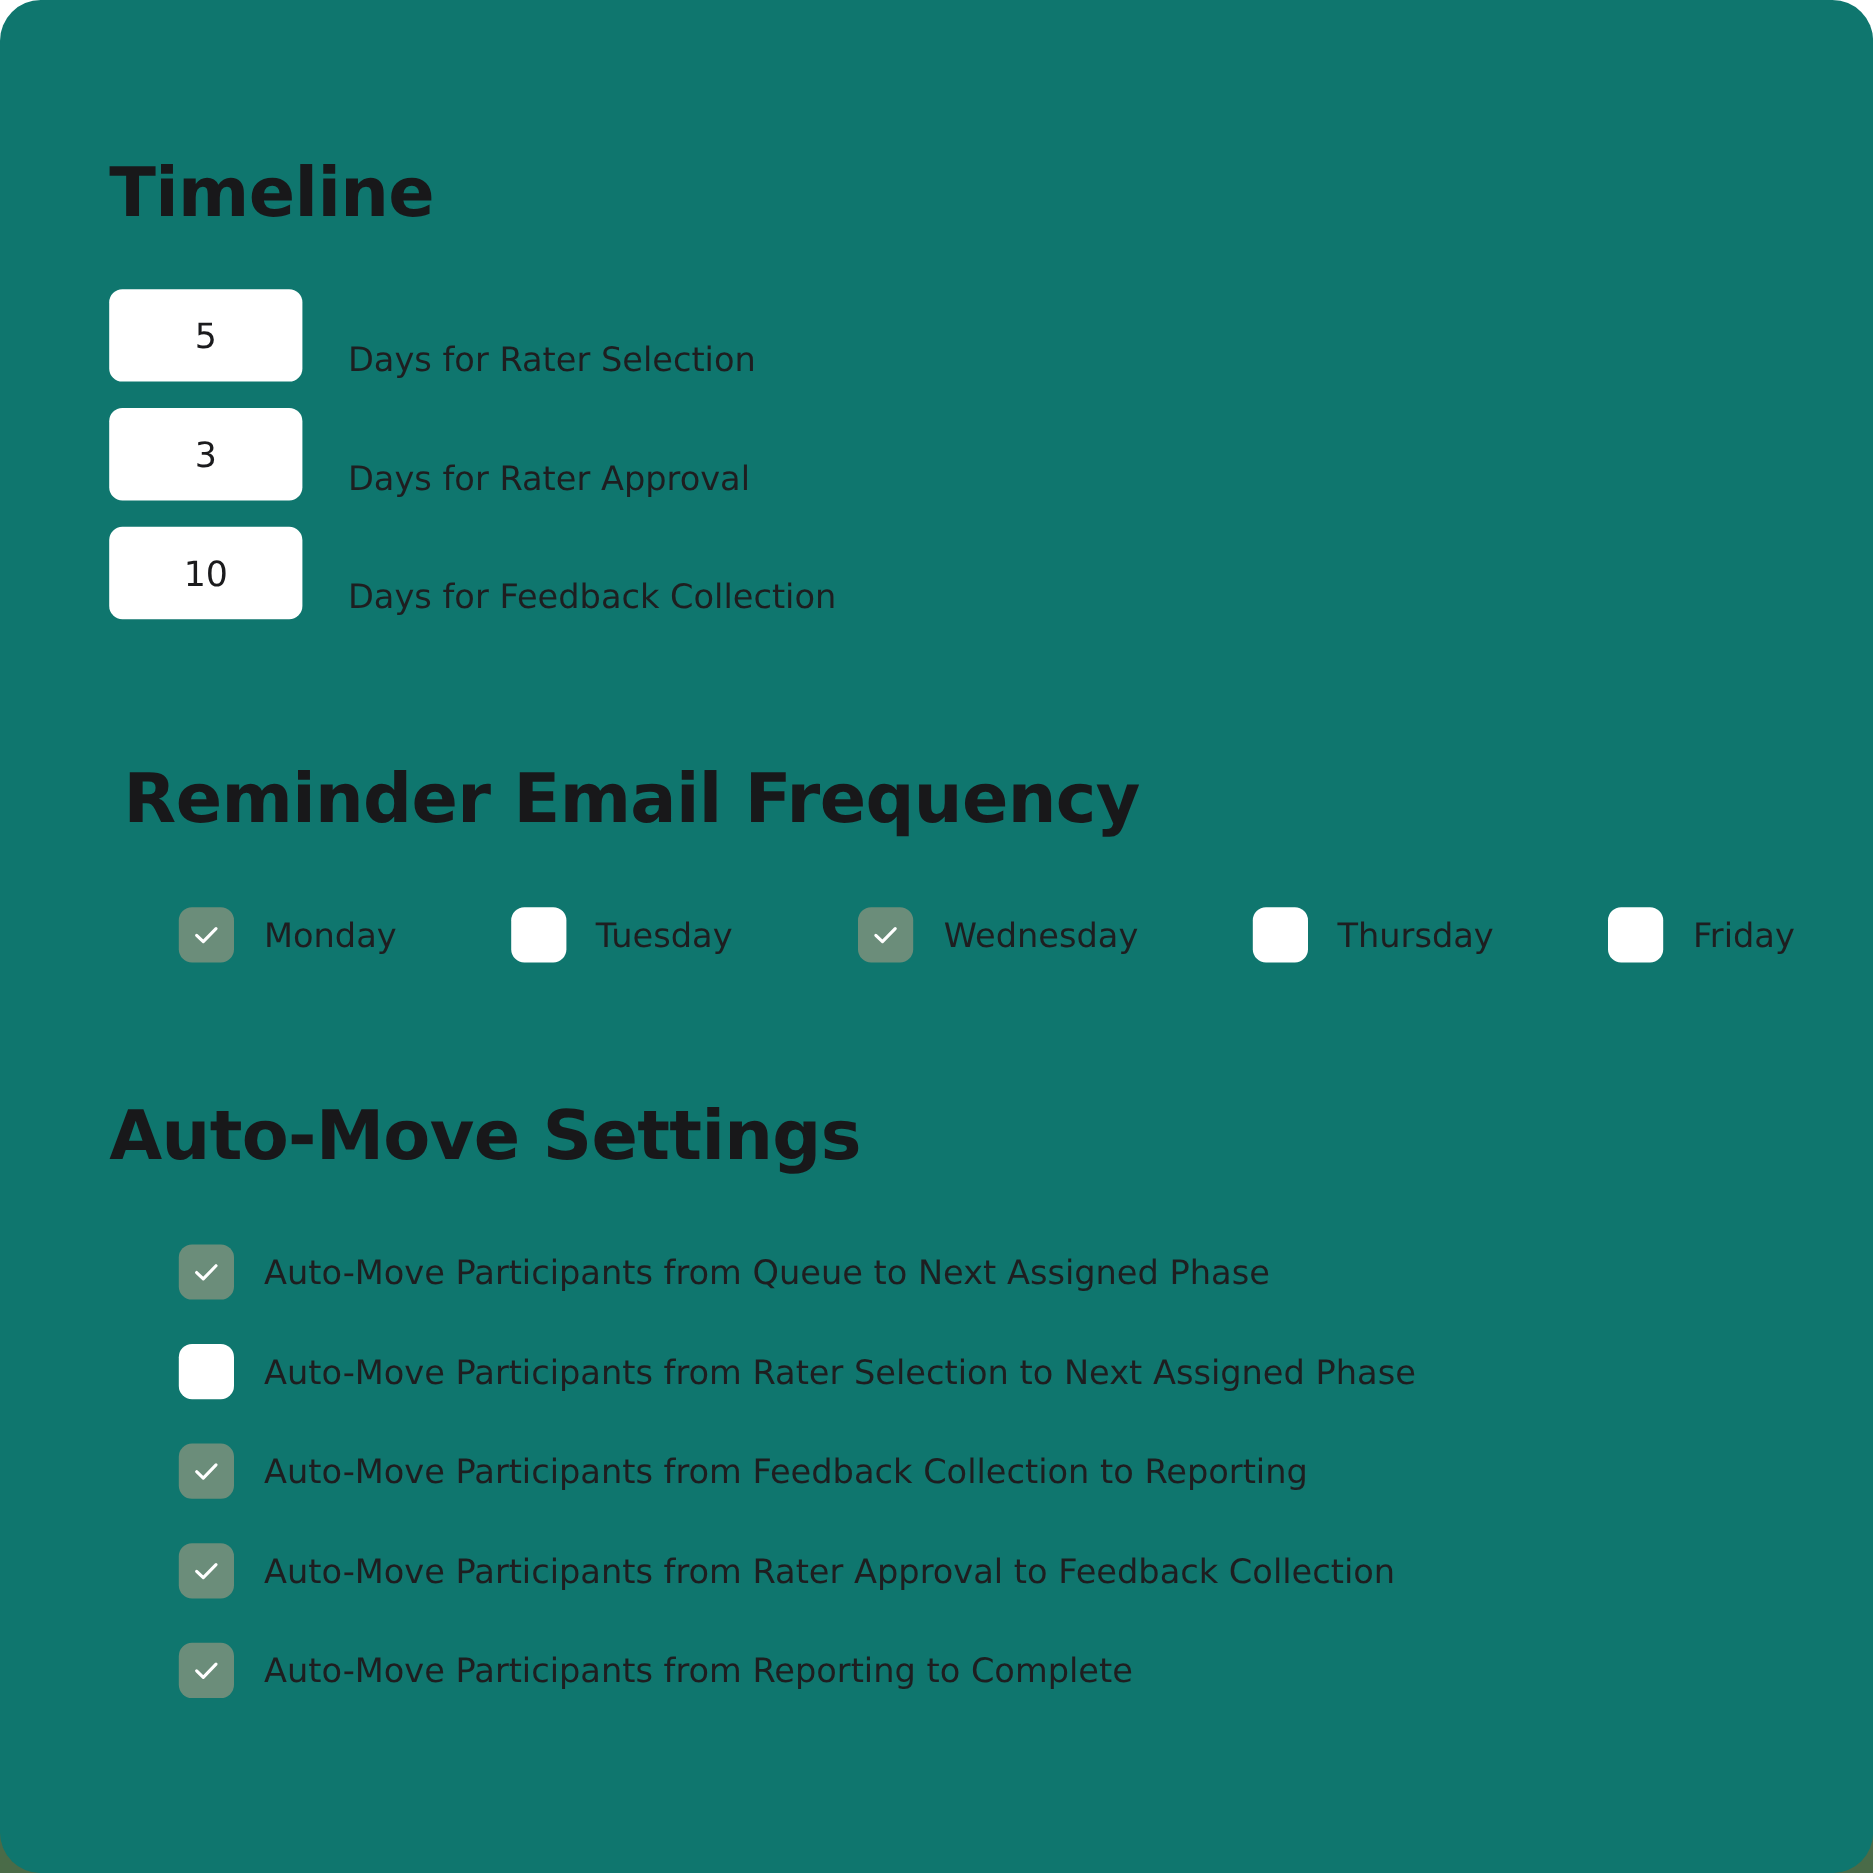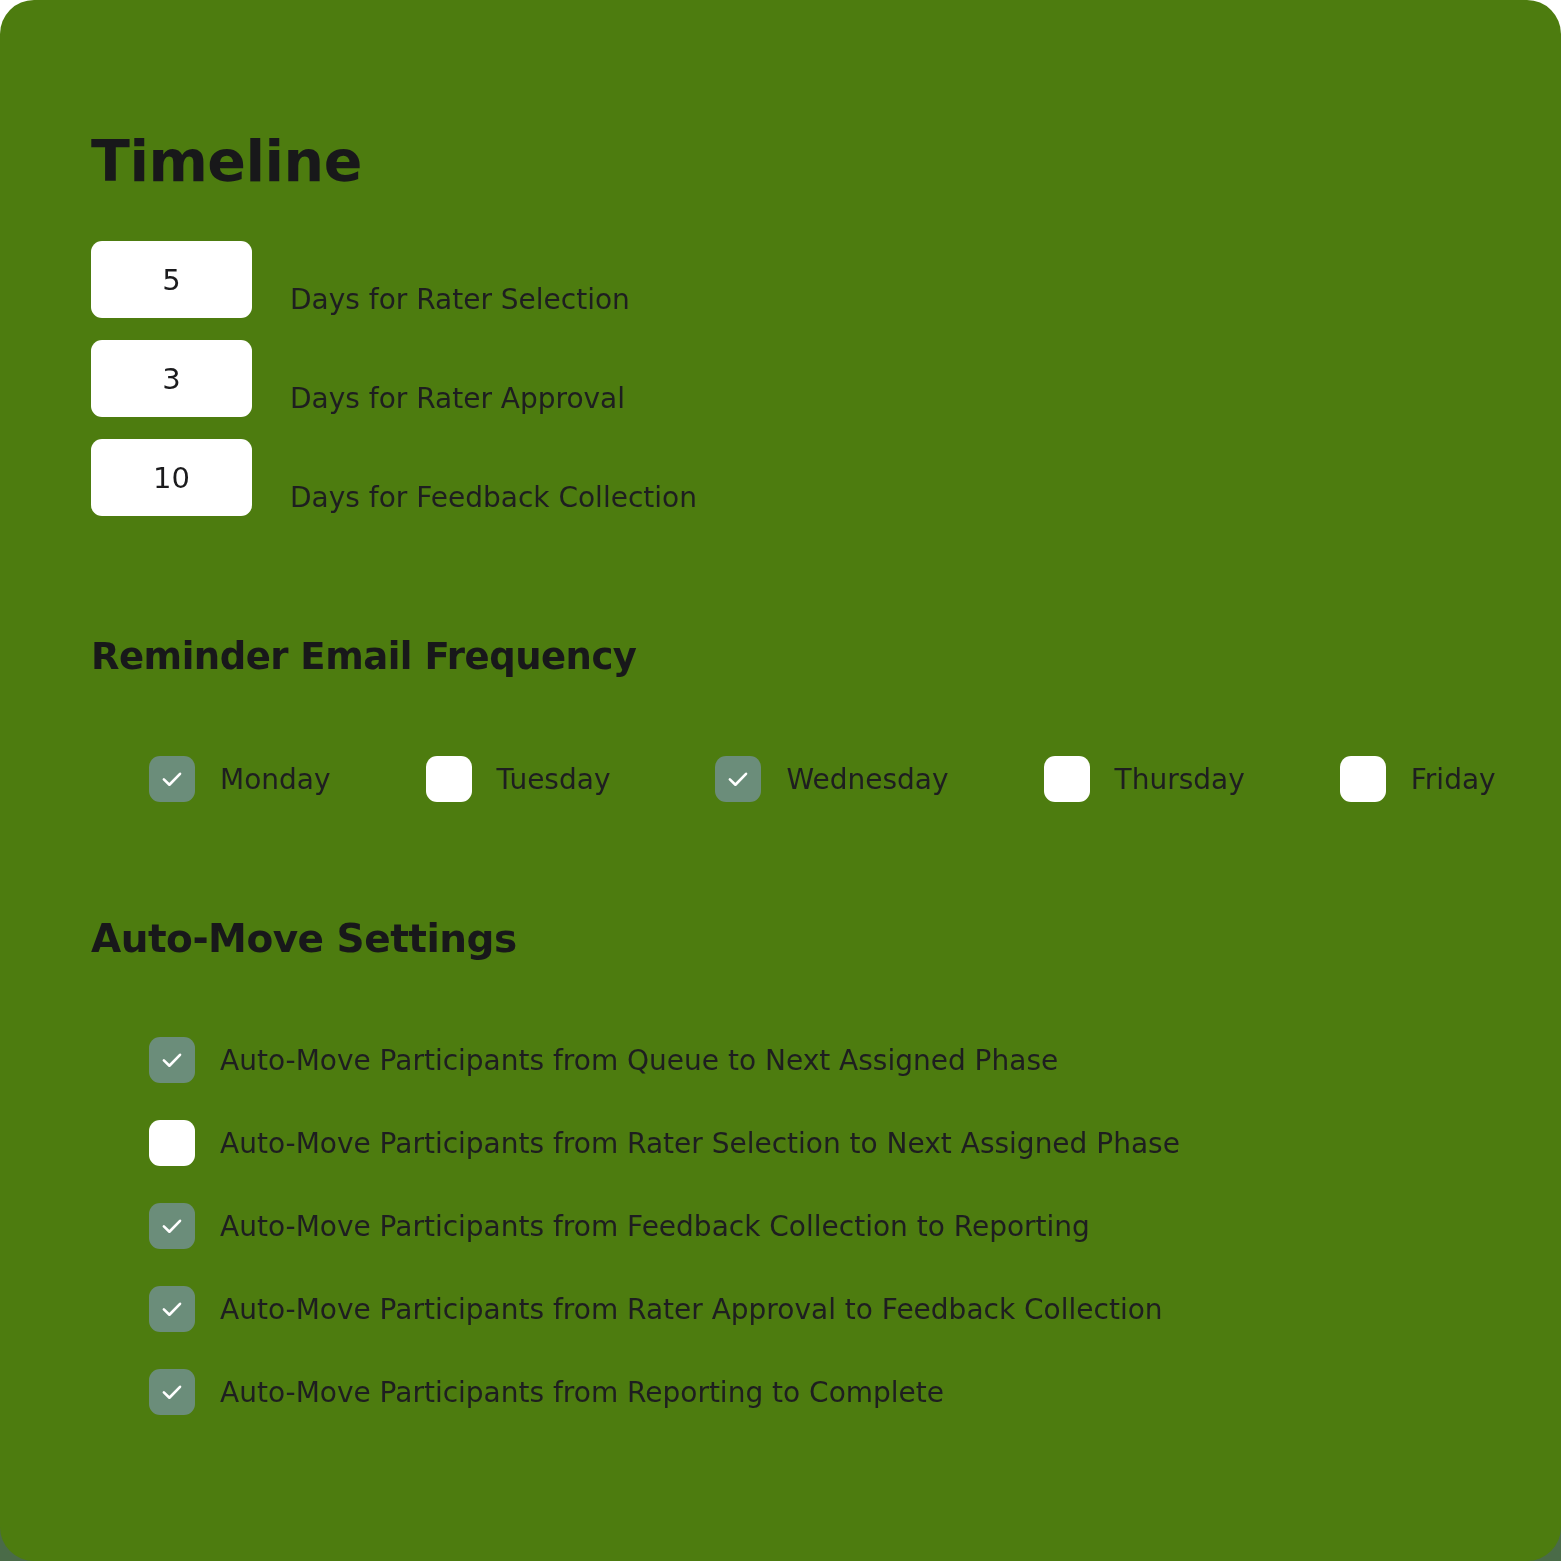--- a/index.html
+++ b/index.html
@@ -34,21 +34,21 @@
     background: #ffffff;
   }
 
   .card {
     position: absolute;
     left: 0;
     top: 0;
     width: 1561px;
     height: 1561px;
     box-sizing: border-box;
-    background: #4d7c0f;
+    background: #0f766e;
     border-radius: 34px;
     overflow: hidden;
   }
 
   .card-inner {
     position: absolute;
     left: 91px;
     top: 0;
     right: 40px;
     bottom: 0;
@@ -64,29 +64,29 @@
     white-space: nowrap;
   }
   .h-timeline {
     position: absolute;
     left: 0;
     top: 133px;
     font-size: 57px;
   }
   .h-reminder {
     position: absolute;
-    left: 0;
+    left: 12px;
     top: 638px;
-    font-size: 37px;
+    font-size: 57px;
   }
   .h-automove {
     position: absolute;
     left: 0;
     top: 919px;
-    font-size: 39px;
+    font-size: 57px;
   }
 
   
   .timeline-list {
     position: absolute;
     left: 0;
     top: 241px;
   }
   .timeline-row {
     display: flex;

